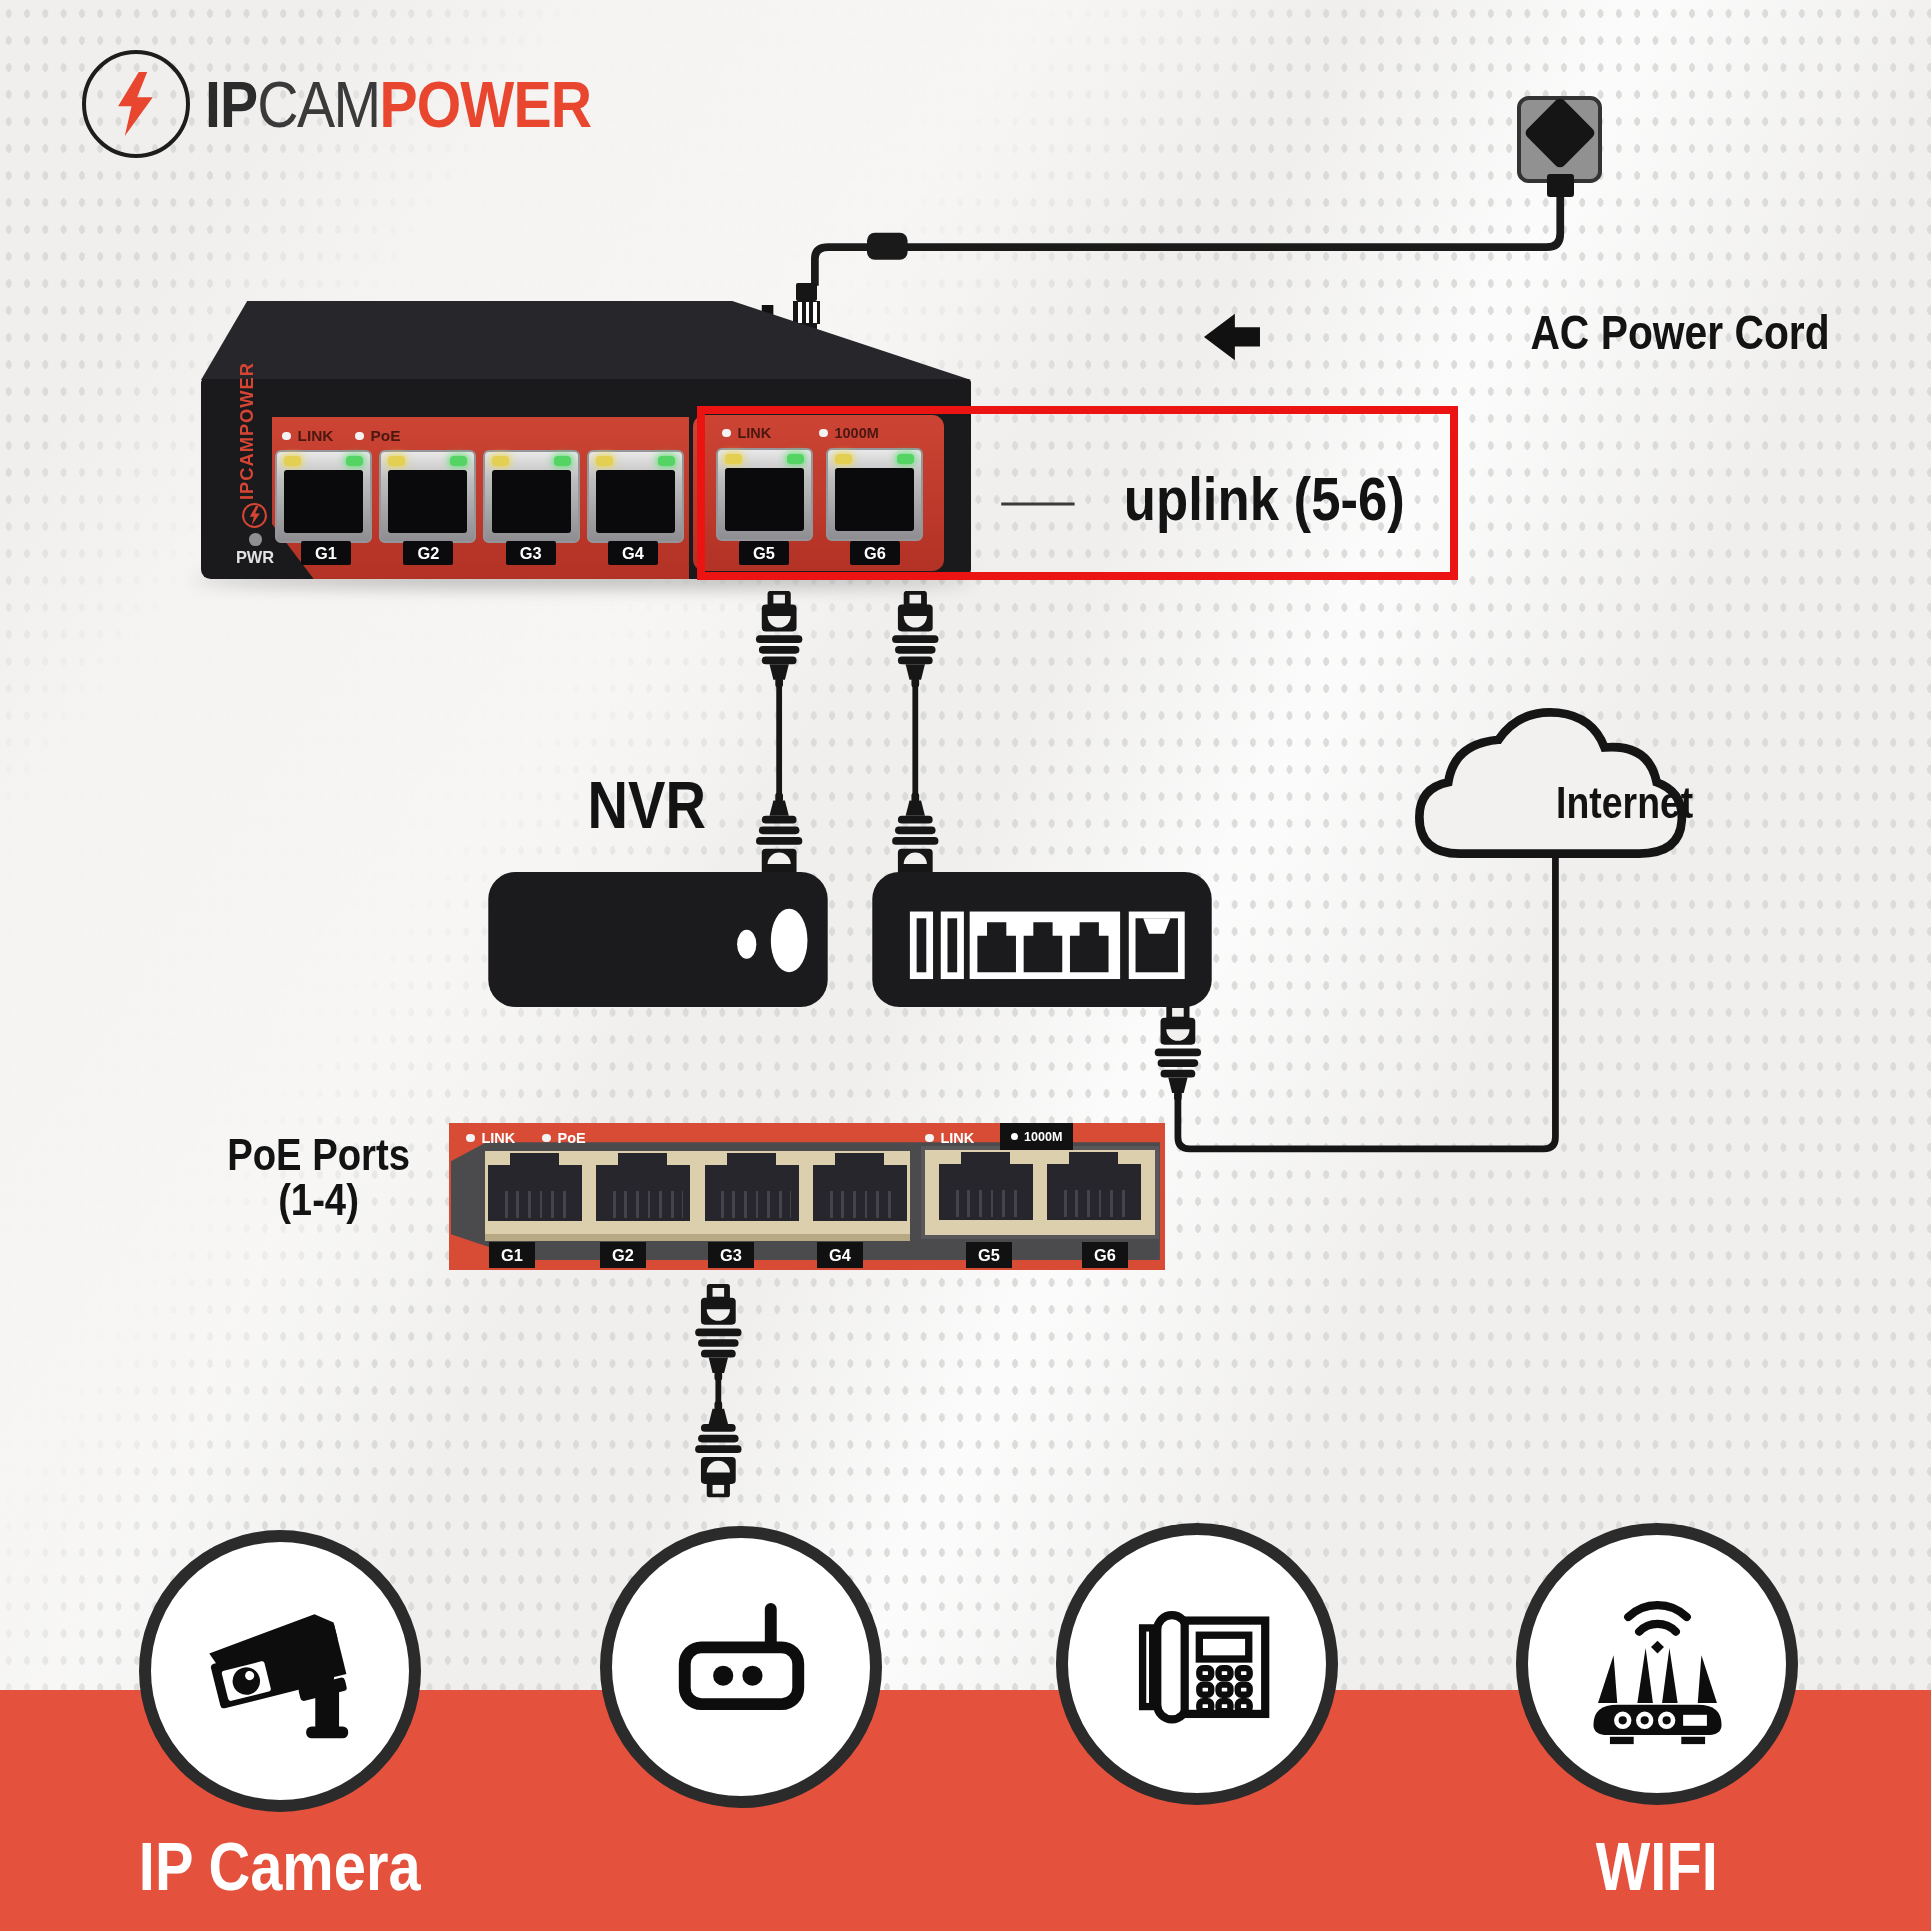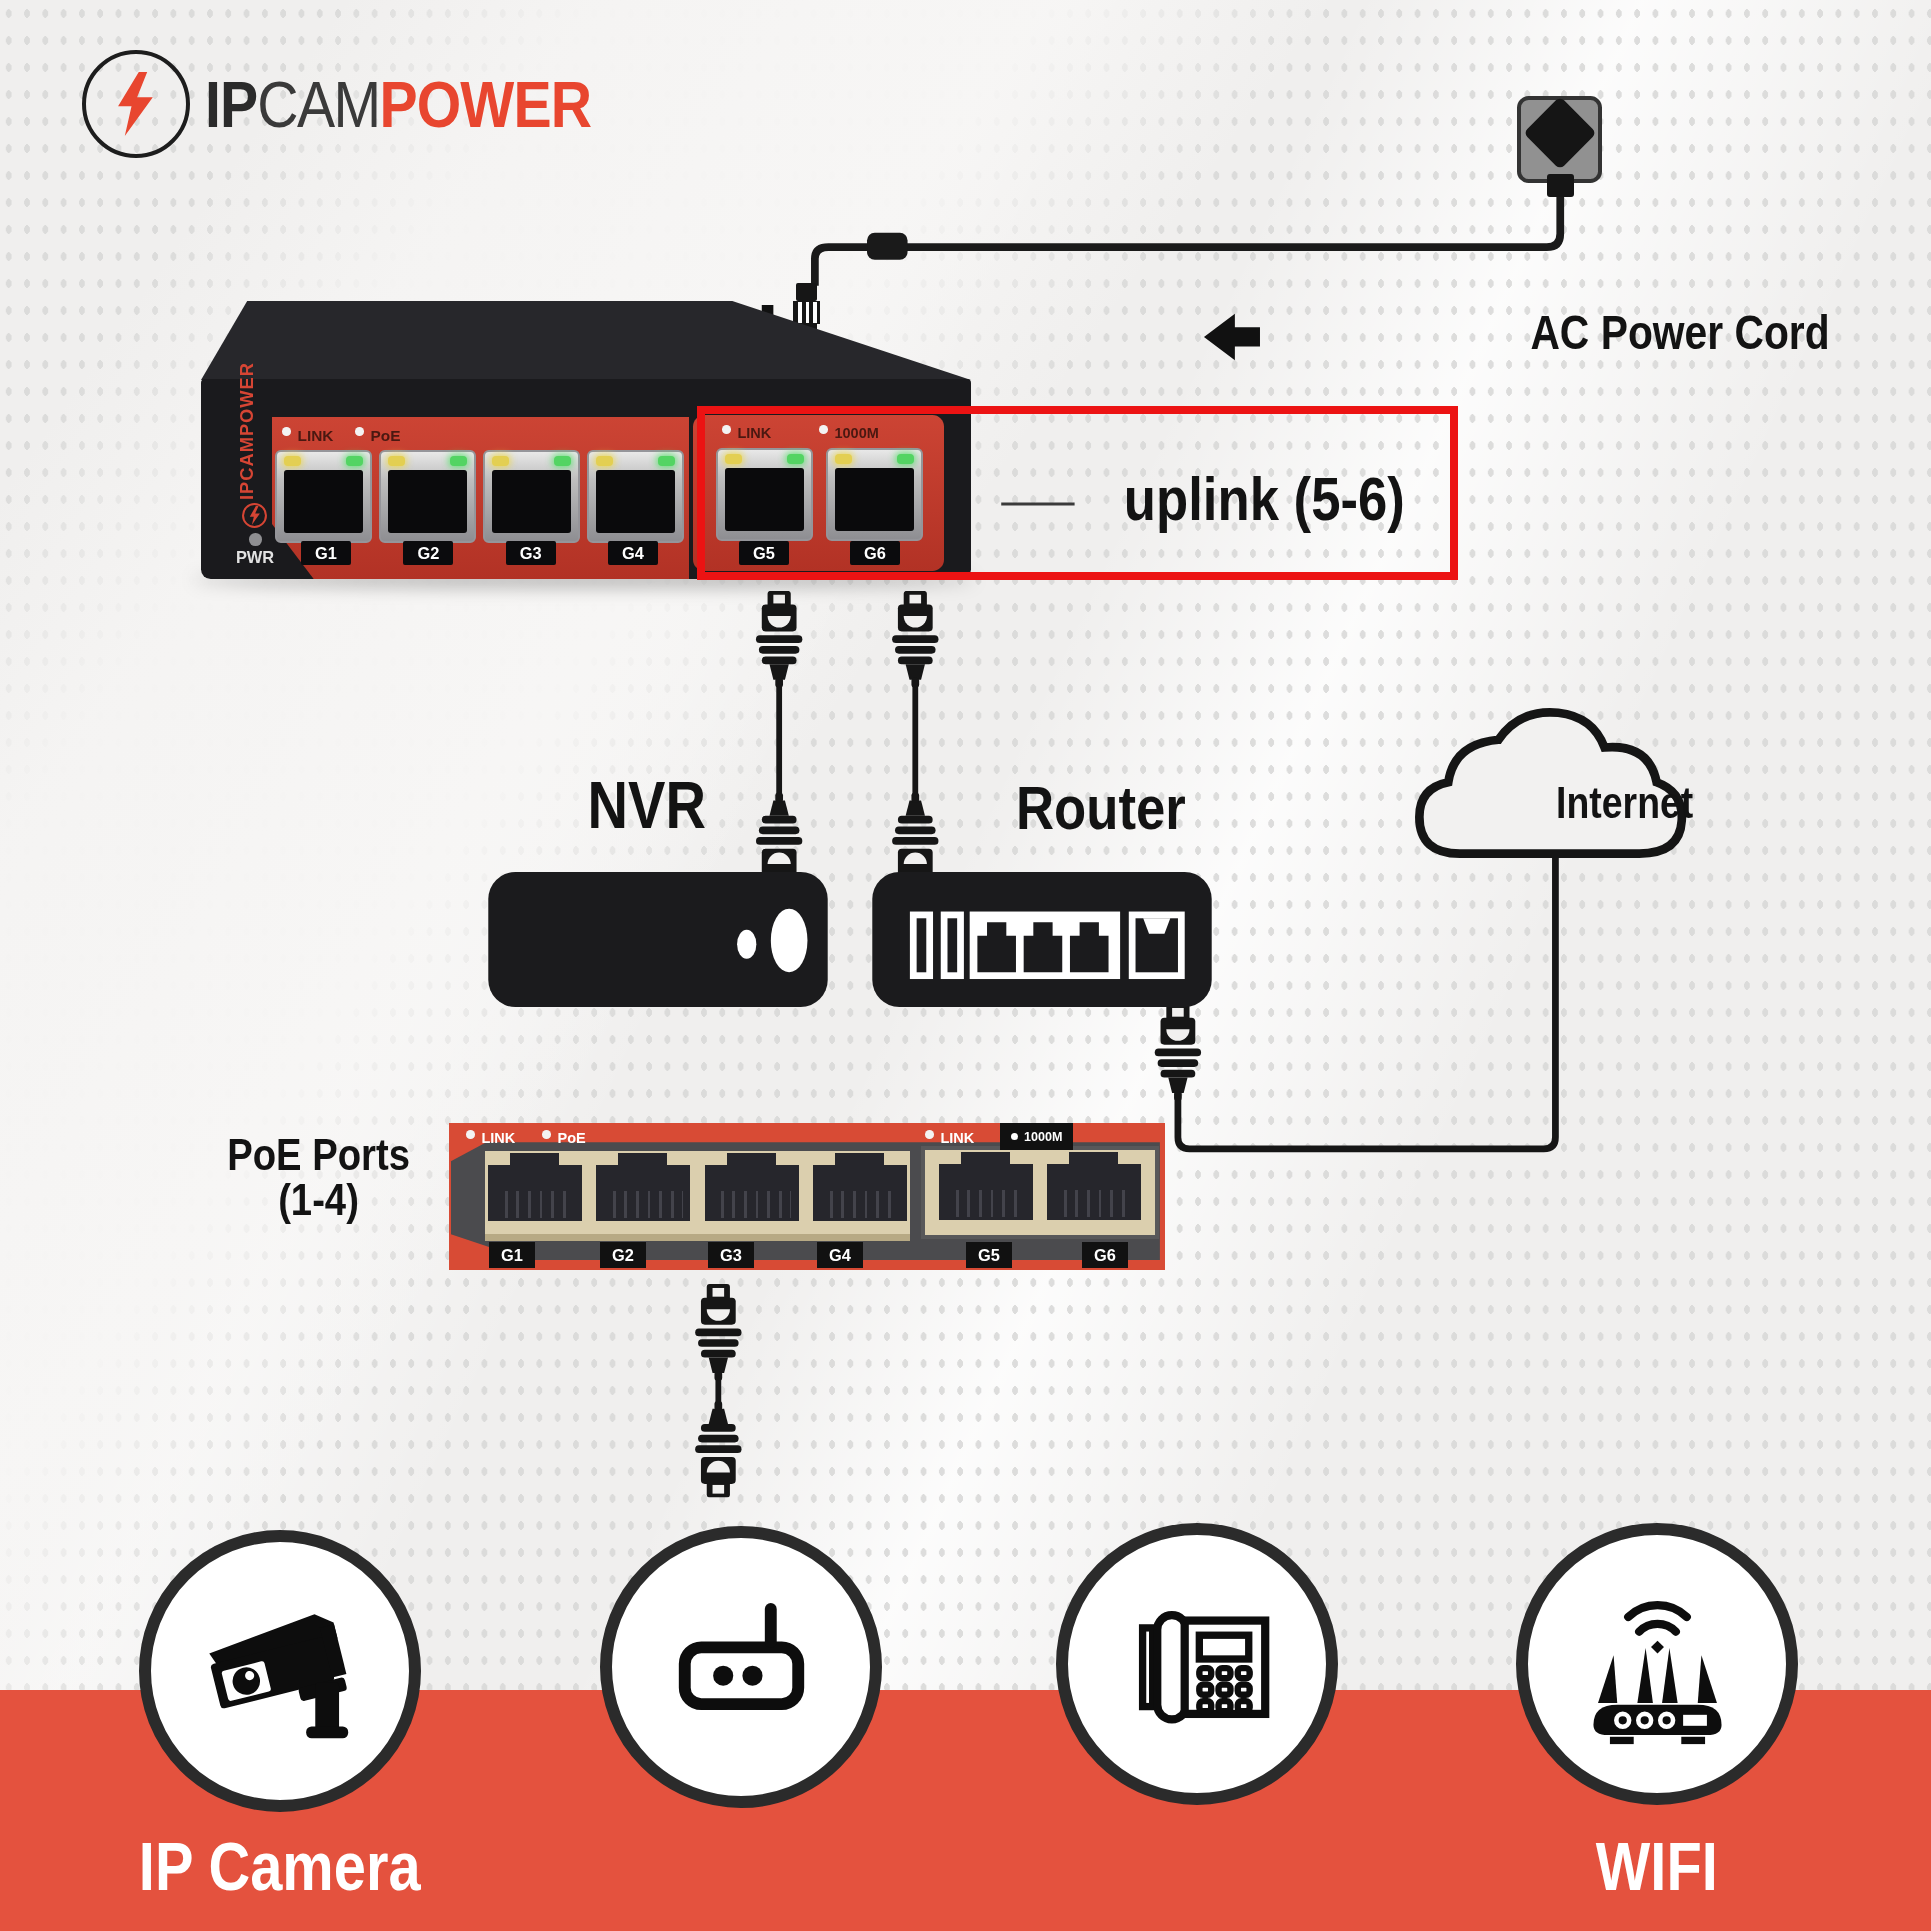--- a/index.html
+++ b/index.html
@@ -42,21 +42,21 @@
   
   .ptop{position:absolute;left:201px;top:301px;width:770px;height:79px;background:#27272b;clip-path:polygon(6% 0,69% 0,100% 100%,0 100%);}
   .pfront{position:absolute;left:201px;top:379px;width:770px;height:200px;background:#1a1a1d;border-radius:3.9px 3.9px 9.7px 9.7px;}
   .pshadow{position:absolute;left:193px;top:572px;width:782px;height:15.4px;background:rgba(0,0,0,.28);border-radius:50%;filter:blur(8.7px);}
   .pbrand{position:absolute;left:236px;top:386px;height:114px;color:#d64534;font-size:18.3px;font-weight:bold;letter-spacing:1px;writing-mode:vertical-rl;transform:rotate(180deg);}
   .pbolt{position:absolute;left:241px;top:502px;width:27px;height:27px;}
   .pled{position:absolute;left:249px;top:533px;width:12.6px;height:12.6px;border-radius:50%;background:#8f8f92;}
   .ppwr{position:absolute;left:220px;top:548px;width:70px;text-align:center;color:#e2e2e2;font-size:16.4px;font-weight:bold;}
   .ppanel{position:absolute;left:272px;top:417px;width:417px;height:162px;background:linear-gradient(180deg,#cc4434,#b23225);clip-path:polygon(0 0,100% 0,100% 100%,10% 100%,0 66%);}
   .ppanel2{position:absolute;left:693px;top:415px;width:251px;height:156px;background:linear-gradient(180deg,#cc4434,#b23225);border-radius:11.6px;}
-  .ledlabel{position:absolute;display:flex;align-items:flex-start;gap:6.8px;font-weight:bold;}
+  .ledlabel{position:absolute;display:flex;align-items:center;gap:6.8px;font-weight:bold;}
   .ledlabel .dot{width:8.7px;height:8.7px;border-radius:50%;}
   .dark{color:rgba(25,8,4,.72);font-size:15.4px;}
   .lite{color:#fff;font-size:14.5px;}
   .dot.w{background:#f3f3f3;}
   .pports{position:absolute;display:flex;justify-content:space-between;}
   .pport{width:97px;height:93px;border:2.9px solid #95959a;box-sizing:border-box;border-radius:5.8px;background:linear-gradient(180deg,#e8e8e8 0%,#bfbfbf 30%,#8e8e92 100%);position:relative;}
   .pport .jack{position:absolute;left:6.8px;right:6.8px;top:18.3px;bottom:7.7px;background:#0a0a0c;border-radius:2.9px;}
   .led-y{position:absolute;top:3.9px;left:6.8px;width:17.4px;height:10.6px;border-radius:3.9px;background:#e3cf52;box-shadow:0 0 7.7px 1.9px rgba(235,215,80,.85);}
   .led-g{position:absolute;top:3.9px;right:6.8px;width:17.4px;height:10.6px;border-radius:3.9px;background:#53d463;box-shadow:0 0 7.7px 1.9px rgba(90,225,110,.85);}
   .ptabs{position:absolute;display:flex;justify-content:space-between;box-sizing:border-box;}
@@ -238,21 +238,20 @@
   <div class="callout"></div>
   <div class="biglabel" style="left:1086px;top:463px;width:357px;font-size:62px;"><span class="sq">uplink (5-6)</span></div>
 
   <div class="biglabel" style="left:541px;top:767px;width:212px;font-size:66px;"><span class="sq">NVR</span></div>
   <svg class="devsvg" style="left:488px;top:872px;" width="340" height="135" viewBox="0 0 352 140">
     <rect x="0" y="0" width="352" height="140" rx="28" fill="#1b1b1d"></rect>
     <ellipse cx="268" cy="75" rx="10" ry="15" fill="#fff"></ellipse>
     <ellipse cx="312" cy="71" rx="19" ry="33" fill="#fff"></ellipse>
   </svg>
 
-  <div class="biglabel" style="left:980px;top:772px;width:241px;font-size:62px;"><span class="sq">Router</span></div>
   <svg class="devsvg" style="left:872px;top:872px;" width="340" height="135" viewBox="0 0 352 140">
     <rect x="0" y="0" width="352" height="140" rx="28" fill="#1b1b1d"></rect>
     <rect x="39" y="41" width="24" height="70" fill="#fff"></rect>
       <rect x="46" y="48" width="10" height="56" fill="#1b1b1d"></rect>
     <rect x="71" y="41" width="24" height="70" fill="#fff"></rect>
       <rect x="78" y="48" width="10" height="56" fill="#1b1b1d"></rect>
     <rect x="101" y="41" width="156" height="70" fill="#fff"></rect>
     <polygon points="109,104 149,104 149,66 139,66 139,52 119,52 119,66 109,66" fill="#1b1b1d"></polygon>
     <polygon points="157,104 197,104 197,66 187,66 187,52 167,52 167,66 157,66" fill="#1b1b1d"></polygon>
     <polygon points="205,104 245,104 245,66 235,66 235,52 215,52 215,66 205,66" fill="#1b1b1d"></polygon>

